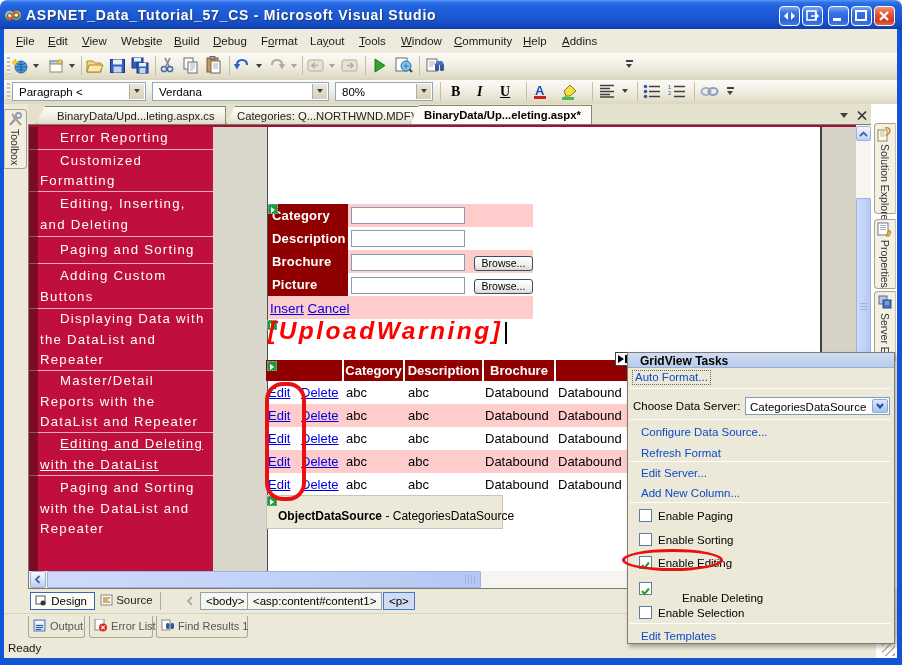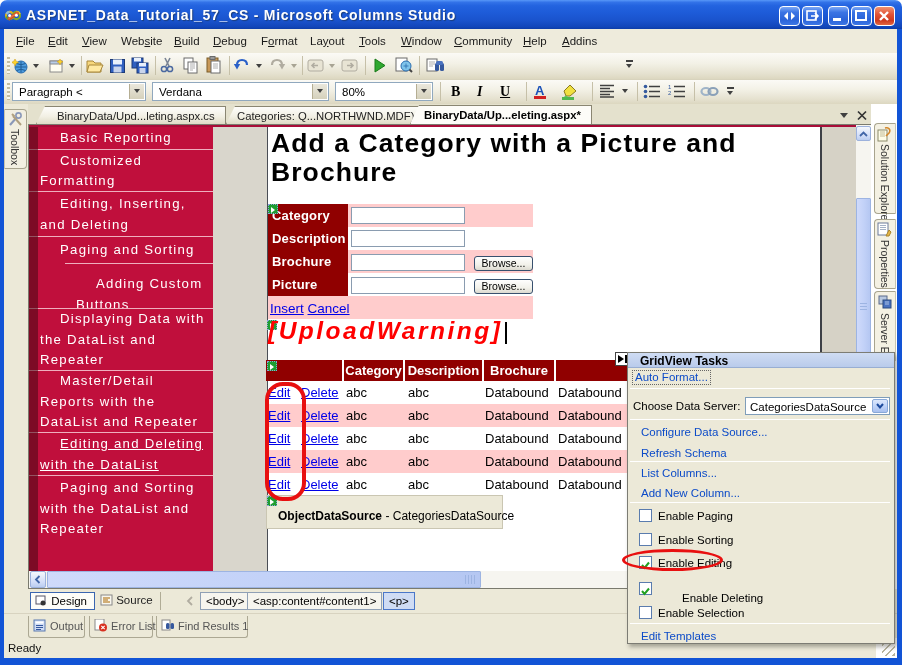--- a/index.html
+++ b/index.html
@@ -86,21 +86,21 @@
   font-weight:bold; font-size:12px; color:#000; padding:1px 0 0 12px; }
 .gvlink { position:absolute; left:13px; color:#0c4bc8; font-size:11.5px; white-space:nowrap; }
 .gvsep { position:absolute; left:2px; width:260px; height:1px; background:#cfccbe; border-bottom:1px solid #fff; }
 .cb { position:absolute; left:11px; width:13px; height:13px; background:#fff; border:1px solid #5a7cae; }
 .cblabel { position:absolute; left:30px; font-size:11.5px; color:#000; white-space:nowrap; }
 </style>
 </head>
 <body>
 <div id="win">
   <div id="titlebar"></div>
-  <div id="titletext">ASPNET_Data_Tutorial_57_CS - Microsoft Columns Studio</div>
+  <div id="titletext">ASPNET_Data_Tutorial_57_CS - Microsoft Visual Studio</div>
   <div class="tbtn" style="left:779px;">
     <svg width="19" height="18" viewBox="0 0 19 18">
         <path d="M8 5 L4 9 L8 13 Z M11 5 L15 9 L11 13 Z" fill="#fff"></path>
       </svg>
   </div>
   <div class="tbtn" style="left:802px;">
     <svg width="19" height="18" viewBox="0 0 19 18">
         <rect x="4" y="4" width="9" height="9" fill="none" stroke="#fff" stroke-width="1.6"></rect>
         <path d="M8 9 L15 9 M12 6 L15 9 L12 12" stroke="#fff" stroke-width="1.6" fill="none"></path>
       </svg>
@@ -298,33 +298,32 @@
   <div id="editor"></div>
 
   <div class="abs" style="left:29px;top:125px;width:827px;height:446px;background:#d9d6cc;overflow:hidden;">
     <div class="abs" style="left:0;top:0;width:827px;height:2px;background:#a80d38;"></div>
     <div class="abs" style="left:239px;top:2px;width:552px;height:444px;background:#fff;"></div>
     <div class="abs" style="left:238px;top:2px;width:1px;height:444px;background:#4a4e55;"></div>
     <div class="abs" style="left:791px;top:2px;width:2px;height:444px;background:#3d4046;"></div>
     <div class="abs" style="left:793px;top:2px;width:34px;height:444px;background:#d6d2c6;"></div>
 
     <div class="abs" id="navmenu" style="left:0;top:2px;width:184px;height:444px;background:#c00f3c;color:#fff;font-size:13.2px;letter-spacing:1.25px;">
-      <div class="nitem" style="height:22px;padding-top:0.5px;border-top:none;">Basic Reporting</div>
+      <div class="nitem" style="height:22px;padding-top:0.5px;border-top:none;">Error Reporting</div>
       <div class="nitem" style="height:42px;padding-top:0.5px;">Customized<br>Formatting</div>
       <div class="nitem" style="height:45px;padding-top:2px;">Editing, Inserting,<br>and Deleting</div>
       <div class="nitem" style="height:27px;padding-top:3px;">Paging and Sorting</div>
-      <div class="nitem" style="height:45px;padding-top:10px;margin-left:36px;">Adding Custom<br>Buttons</div>
+      <div class="nitem" style="height:45px;padding-top:2px;">Adding Custom<br>Buttons</div>
       <div class="nitem" style="height:62px;padding-top:0;">Displaying Data with<br>the DataList and<br>Repeater</div>
       <div class="nitem" style="height:62px;padding-top:0;">Master/Detail<br>Reports with the<br>DataList and Repeater</div>
       <div class="nitem" style="height:43px;padding-top:1px;text-decoration:underline;">Editing and Deleting<br>with the DataList</div>
       <div class="nitem" style="height:68px;padding-top:2px;">Paging and Sorting<br>with the DataList and<br>Repeater</div>
     </div>
     <div class="abs" style="left:0;top:2px;width:9px;height:444px;background:rgba(70,10,18,0.55);"></div>
 
-    <div class="abs" style="left:242px;top:4px;width:484px;font-weight:bold;font-size:26.5px;line-height:28.5px;color:#000;letter-spacing:1.08px;">Add a Category with a Picture and Brochure</div>
 
     <div class="abs" style="left:239px;top:79px;width:265px;height:115px;background:#ffcccc;">
       <div class="frow" style="top:23px;background:#fff;"></div>
       <div class="frow" style="top:69px;background:#fff;"></div>
       <div class="flabel" style="top:0;">Category</div>
       <div class="flabel" style="top:23px;">Description</div>
       <div class="flabel" style="top:46px;">Brochure</div>
       <div class="flabel" style="top:69px;">Picture</div>
       <div class="finput" style="top:3px;"></div>
       <div class="finput" style="top:26px;"></div>
@@ -486,23 +485,23 @@
     <div class="gvsep" style="top:35px;"></div>
     <div class="abs" style="left:5px;top:47px;font-size:11.5px;color:#000;">Choose Data Server:</div>
     <div class="abs" style="left:117px;top:44px;width:145px;height:18px;background:#fff;border:1px solid #7f9db9;font-size:11.5px;padding:3px 18px 0 4px;overflow:hidden;">CategoriesDataSource
       <div style="position:absolute;right:1px;top:1px;width:16px;height:14px;border-radius:2px;background:linear-gradient(180deg,#dce8fc 0%,#c0d4f8 50%,#a8c0ee 100%);border:1px solid #88a8d8;">
         <svg width="14" height="12" viewBox="0 0 14 12">
             <path d="M4 4 L7 7.5 L10 4" stroke="#1c4a9c" stroke-width="2" fill="none"></path>
           </svg></div>
     </div>
     <div class="gvsep" style="top:66px;"></div>
     <div class="gvlink" style="top:73px;">Configure Data Source...</div>
-    <div class="gvlink" style="top:94px;">Refresh Schema</div>
+    <div class="gvlink" style="top:94px;">Refresh Format</div>
     <div class="gvsep" style="top:108px;"></div>
-    <div class="gvlink" style="top:114px;">List Columns...</div>
+    <div class="gvlink" style="top:114px;">Edit Server...</div>
     <div class="gvlink" style="top:134px;">Add New Column...</div>
     <div class="gvsep" style="top:149px;"></div>
     <div class="cb" style="top:156px;"></div>
       <div class="cblabel" style="top:157px;">Enable Paging</div>
     <div class="cb" style="top:180px;"></div>
       <div class="cblabel" style="top:181px;">Enable Sorting</div>
     <div class="cb" style="top:203px;"><svg width="11" height="11" viewBox="0 0 11 11">
           <path d="M2 5 L4.5 8 L9 2.5" stroke="#21a121" stroke-width="2" fill="none"></path>
         </svg></div>
       <div class="cblabel" style="top:204px;">Enable Editing</div>

